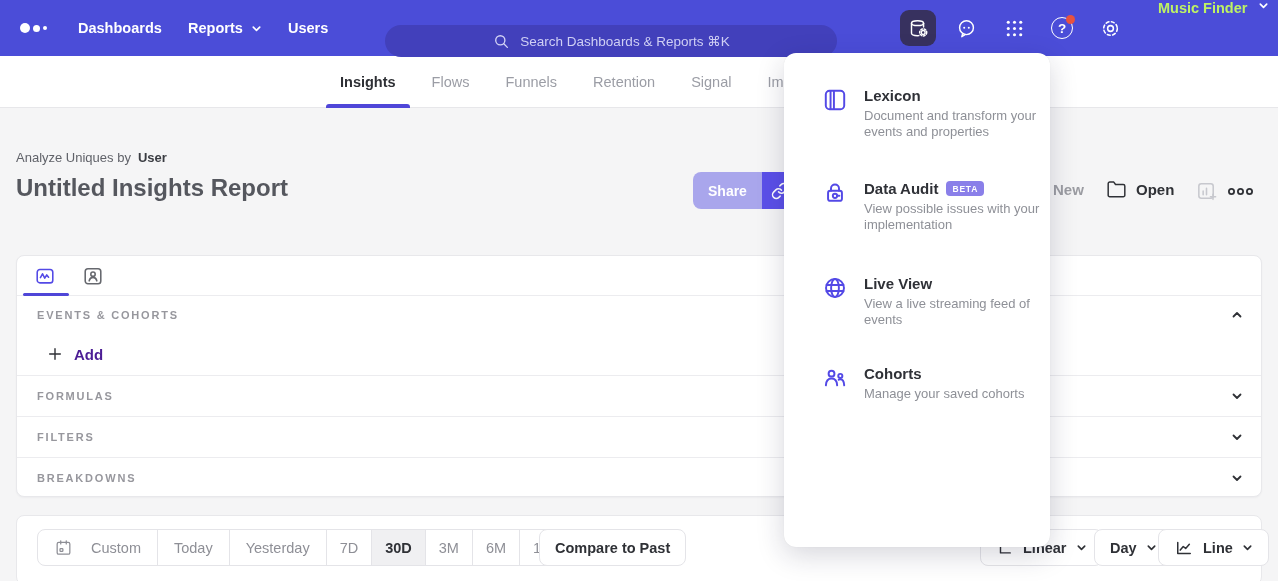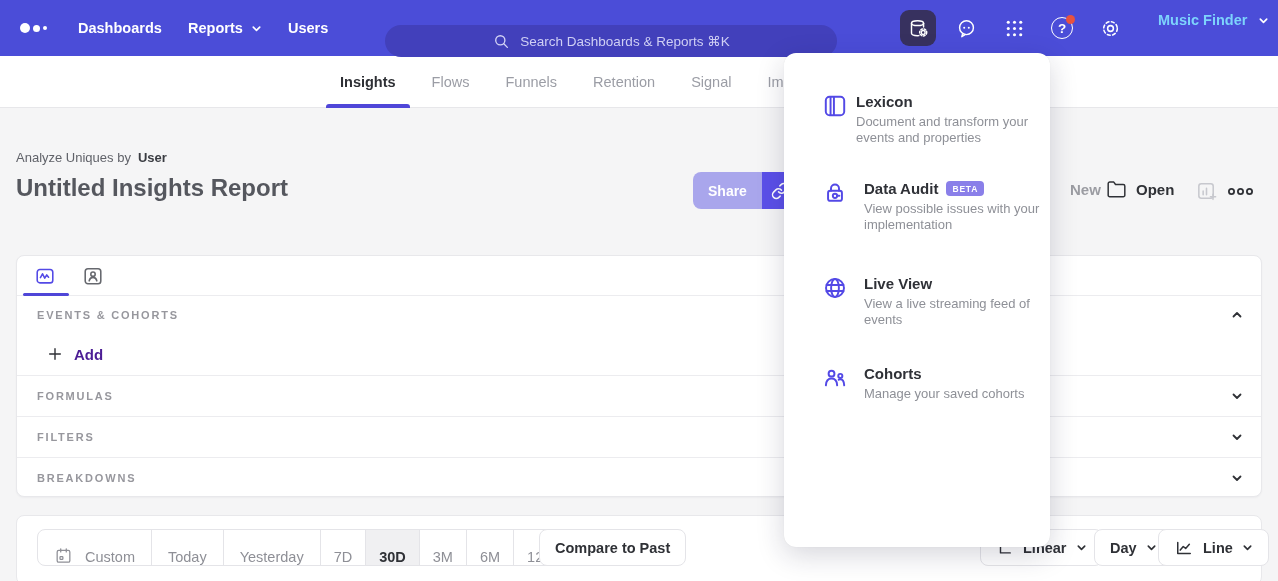--- a/index.html
+++ b/index.html
@@ -25,22 +25,22 @@
   .search { position:absolute; left:385px; top:12px; width:452px; height:32px; background:#4240bb;
             border-radius:16px; display:flex; align-items:center; justify-content:center; gap:9px;
             color:#cfcff4; font-size:13.5px; cursor:text;margin-top:13px; }
   .nav-ib { position:absolute; top:10px; width:36px; height:36px; border-radius:9px;
             display:flex; align-items:center; justify-content:center; cursor:pointer; }
   .ib-data { left:900px; background:#37315f; }
   .ib-chat { left:948px; } .ib-grid { left:996px; } .ib-help { left:1044px; } .ib-gear { left:1092px; }
   .help-circle { position:relative; width:22px; height:22px; border:1.6px solid #fff; border-radius:50%;
                  color:#fff; font-size:13.5px; font-weight:700; display:flex; align-items:center; justify-content:center; }
   .help-dot { position:absolute; right:-3px; top:-3px; width:9px; height:9px; border-radius:50%; background:#e8523f; }
-  .project { position:absolute; left:1158px; top:0; height:40px; display:flex; align-items:center; gap:11px;
-             color:#7dd3fc; font-size:14.5px; font-weight:700; cursor:pointer; }
+  .project { position:absolute; left:1158px; top:0; height:40px; display:flex; gap:11px;
+             color:#bef264; font-size:14.5px; font-weight:700; cursor:pointer; }
 
   
   .tabbar { position:absolute; left:0; top:56px; width:1278px; height:52px; background:#fff;
             border-bottom:1px solid #e7e7ea; z-index:1; }
   .tabs { position:absolute; left:340px; top:0; height:52px; display:flex; gap:36px; }
   .tab { position:relative; height:52px; display:flex; align-items:center; font-size:14.5px;
          color:#9b9da5; cursor:pointer; white-space:nowrap; }
   .tab.active { color:#2e3035; font-weight:700; }
   .tab.active::after { content:""; position:absolute; left:-14px; right:-14px; bottom:0; height:4px;
                        background:#4f46d8; border-radius:3px 3px 0 0; }
@@ -49,21 +49,21 @@
   .analyze { position:absolute; left:16px; top:150px; font-size:13px; color:#606269; display:flex; gap:7px; }
   .analyze .ent { color:#3a3c42; font-weight:700; cursor:pointer; }
   .page-title { position:absolute; left:16px; top:174px; font-size:24px; font-weight:700; color:#55575e; cursor:text; }
 
   .share-split { position:absolute; left:693px; top:172px; height:37px; display:flex; z-index:5; }
   .share-main { background:#a9a6ec; color:#fff; font-weight:700; font-size:14px; padding:0 15px;
                 display:flex; align-items:center; border-radius:8px 0 0 8px; cursor:pointer; }
   .share-link { background:#5b50e9; width:37px; display:flex; align-items:center; justify-content:center;
                 border-radius:0 8px 8px 0; cursor:pointer; }
 
-  .new-btn  { position:absolute; left:1032px; top:181px; display:flex; align-items:center; gap:23px;
+  .new-btn  { position:absolute; left:1032px; top:181px; display:flex; align-items:center; gap:6px;
               color:#9b9ca2; font-weight:700; font-size:15px; cursor:pointer; }
   .open-btn { position:absolute; left:1106px; top:179px; display:flex; align-items:center; gap:9px;
               color:#2f3136; font-weight:700; font-size:15px; cursor:pointer; }
   .chart-add { position:absolute; left:1195px; top:180px; cursor:pointer; }
   .more-btn  { position:absolute; left:1227px; top:185px; cursor:pointer; }
 
   
   .builder { position:absolute; left:16px; top:255px; width:1246px; height:242px; background:#fff;
              border:1px solid #e8e8eb; border-radius:8px; box-shadow:0 1px 2px rgba(20,20,43,.04); }
   .icon-tabs { position:relative; height:40px; border-bottom:1px solid #ececef; display:flex;
@@ -75,39 +75,39 @@
   .row-add { height:42px; display:flex; align-items:center; padding-left:30px; }
   .row-b { height:41px; border-top:1px solid #ececef; }
   .sec-label { font-size:11px; font-weight:700; letter-spacing:1.8px; color:#97979d; }
   .add-btn { display:flex; align-items:center; gap:11px; font-size:15px; font-weight:700; color:#4c1d95; cursor:pointer; }
 
   
   .datebar { position:absolute; left:16px; top:515px; width:1246px; height:70px; background:#fff;
              border:1px solid #e8e8eb; border-radius:8px; }
   .range-group { position:absolute; left:20px; top:13px; height:37px; display:flex; align-items:stretch;
                  border:1px solid #e4e4e8; border-radius:8px; overflow:hidden; background:#fff; }
-  .seg { display:flex; align-items:flex-end; gap:12px; padding:0 16px; font-size:14.5px; color:#8e8f96;
+  .seg { display:flex; align-items:center; gap:18px; padding:0 16px; font-size:14.5px; color:#8e8f96;
          border-left:1px solid #e4e4e8; cursor:pointer; white-space:nowrap; }
   .seg:first-child { border-left:none; }
   .seg.num { padding:0 13px; }
   .seg.active { background:#f0f0f2; color:#2f3136; font-weight:700; }
   .btn { position:absolute; top:13px; height:37px; border:1px solid #e4e4e8; border-radius:8px; background:#fff;
          display:flex; align-items:center; gap:9px; padding:0 15px; font-size:14.5px; font-weight:700;
          color:#2f3136; cursor:pointer; white-space:nowrap; }
   .compare-btn { left:522px; }
   .scale-btn { left:963px; }
   .interval-btn { left:1077px; }
   .type-btn { left:1141px; }
 
   
   .tools-panel { position:absolute; left:784px; top:53px; width:266px; height:494px; background:#fff;
                  border-radius:12px; z-index:50;
                  box-shadow:0 8px 28px rgba(25,25,60,.18), 0 0 1px rgba(0,0,0,.1); }
   .tp-item { position:absolute; left:38px; width:214px; display:flex; gap:16px; cursor:pointer; }
-  .tp-i0 { top:40px;gap:8px; } .tp-i1 { top:127px; } .tp-i2 { top:222px; } .tp-i3 { top:312px; }
+  .tp-i0 { top:34px; } .tp-i1 { top:127px; } .tp-i2 { top:222px; } .tp-i3 { top:312px; }
   .tp-hover { position:absolute; left:13px; top:378px; width:240px; height:102px; background:#f4f4f5;
               border-radius:8px; cursor:pointer; }
   .tp-hover .tp-item { position:absolute; left:25px; top:26px; }
   .tp-icon { width:26px; height:26px; flex:none; }
   .tp-title { font-size:15px; font-weight:700; color:#2f3137; display:flex; align-items:center; gap:8px; }
   .tp-desc { margin-top:4px; font-size:13px; color:#8e9097; line-height:1.25; }
   .w172 { width:172px; } .w178 { width:178px; } .w190 { width:192px; }
   .beta-badge { display:inline-block; background:#8a7fe9; color:#fff; font-size:8.5px; font-weight:700;
                 letter-spacing:.8px; padding:3px 6px 2px; border-radius:4px; }
 </style>

